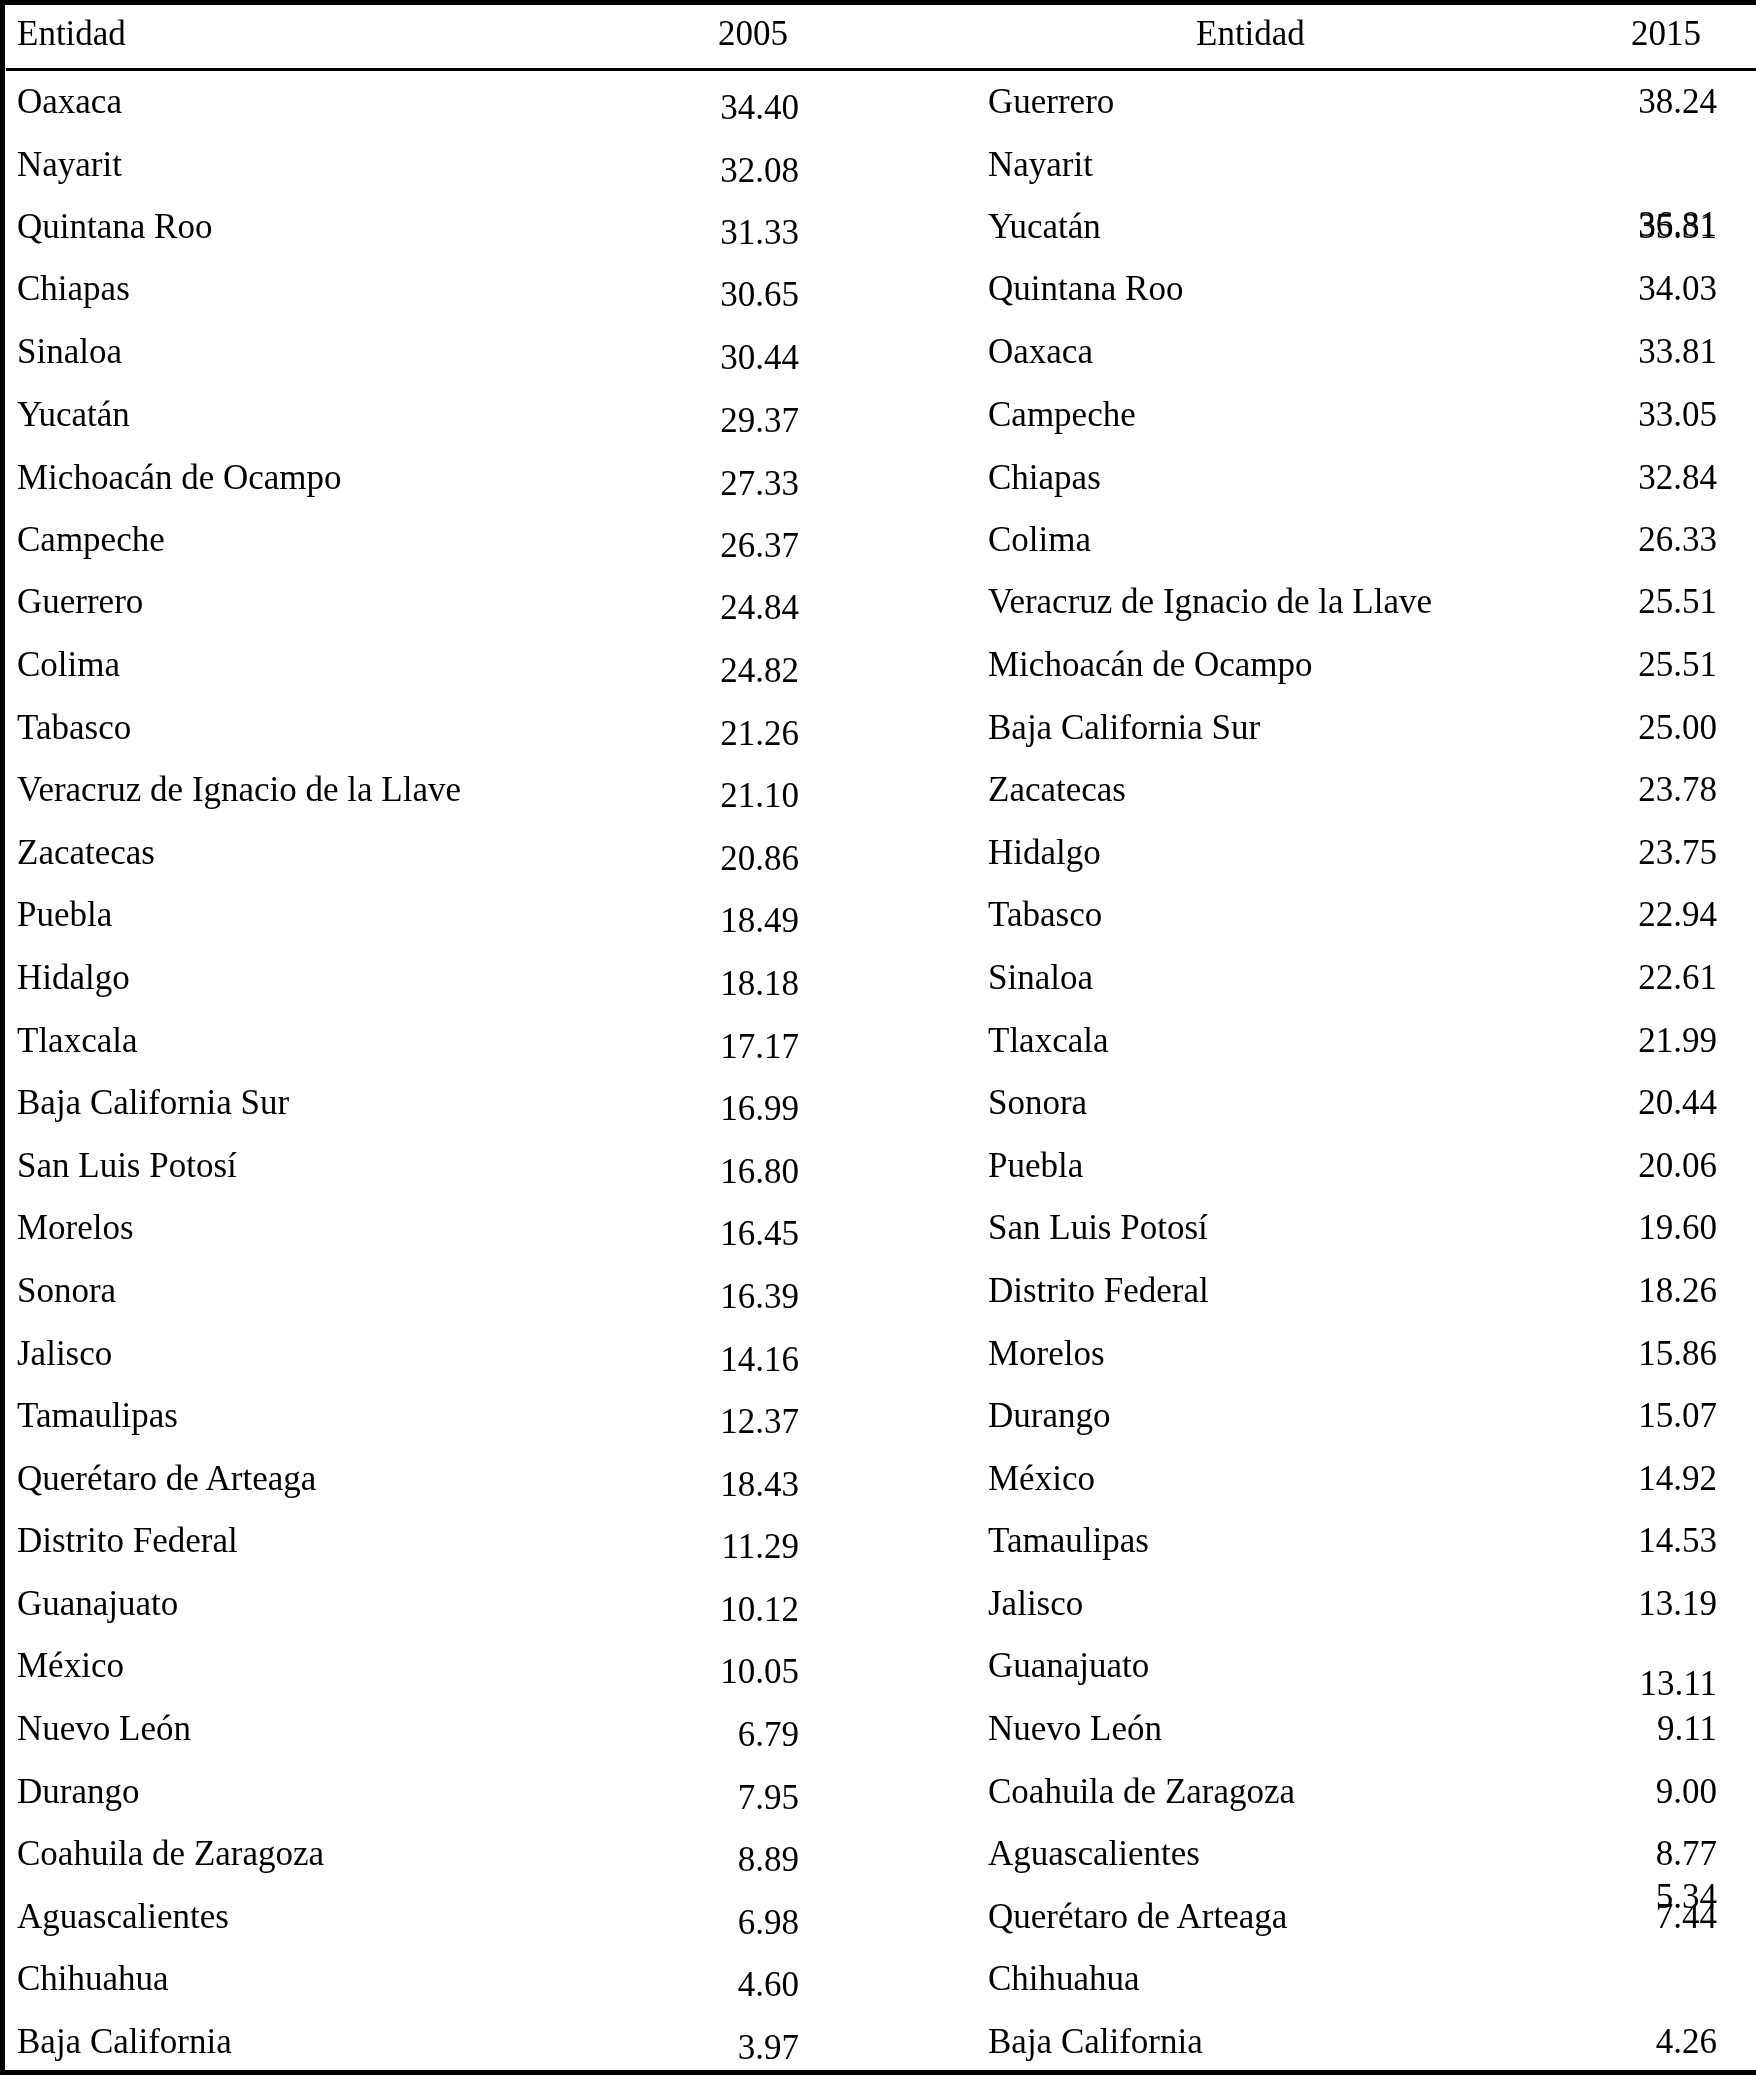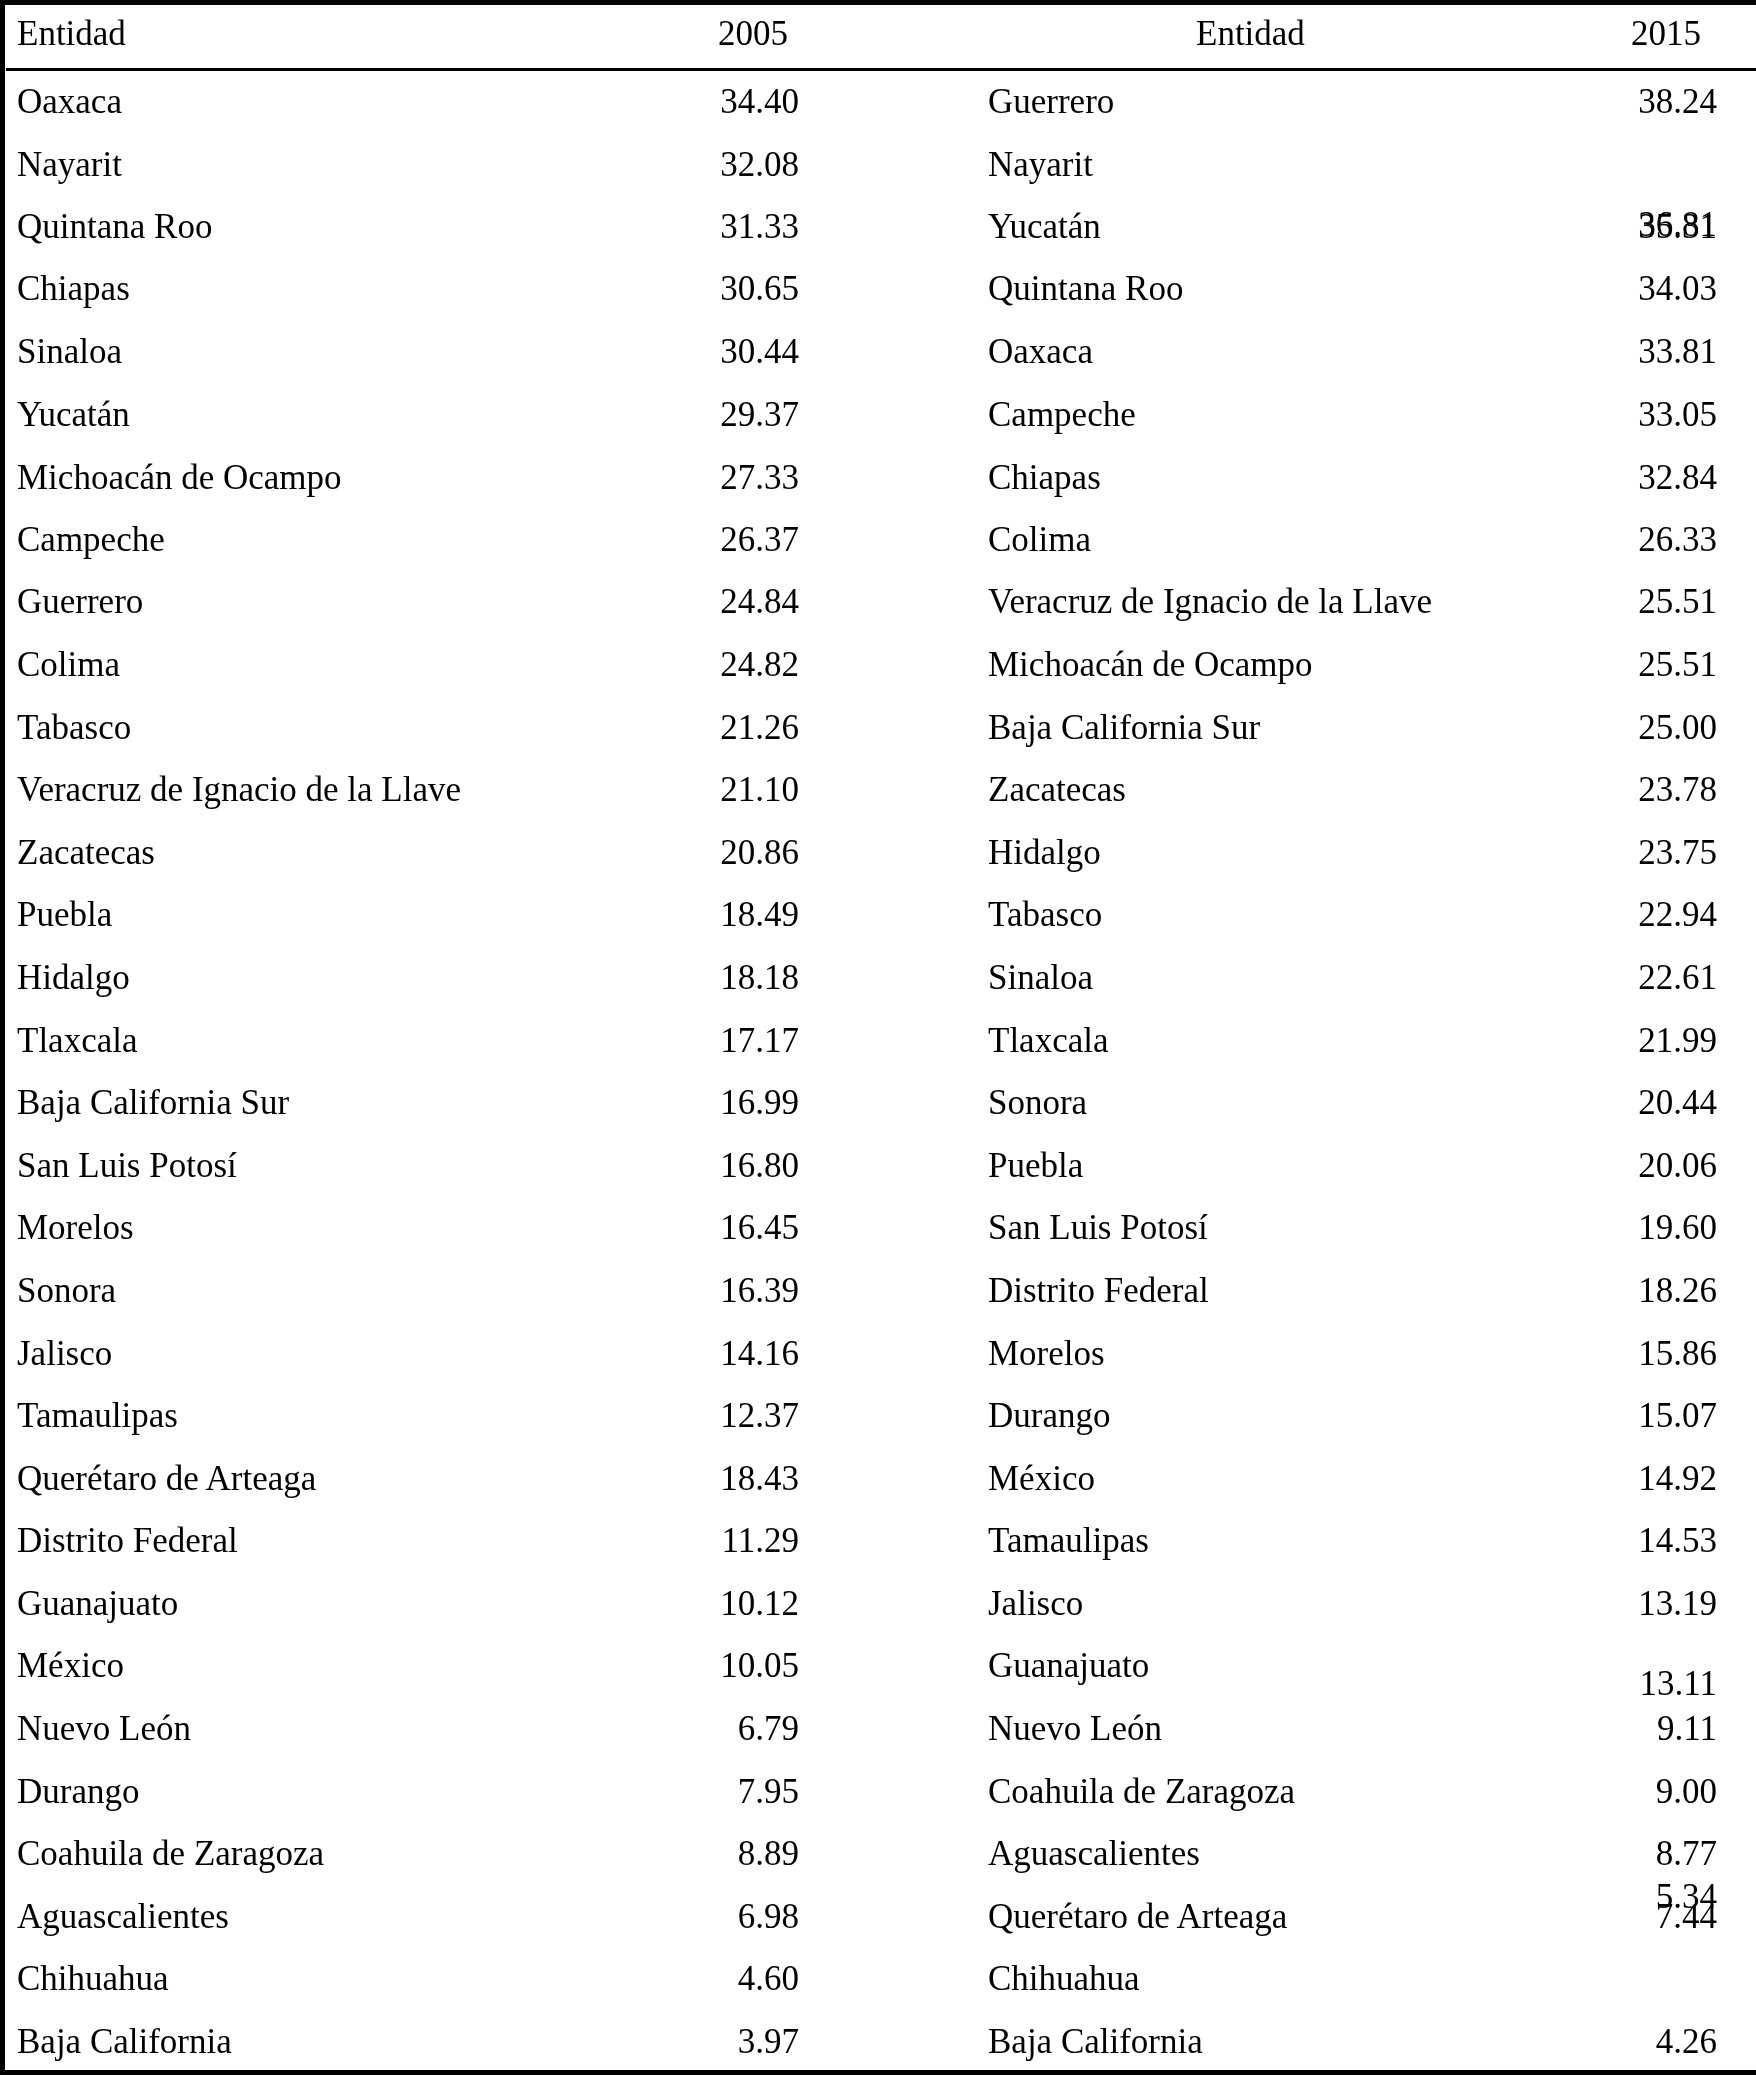--- a/index.html
+++ b/index.html
@@ -34,21 +34,21 @@
       height: 2.9px;
       background: #000;
     }
     .cell {
       position: absolute;
       font-size: 35px;
       line-height: 42px;
       white-space: nowrap;
     }
     .name1 { left: 17px; }
-    .val1 { right: 958px; text-align: right; }
+    .val1 { right: 958px; text-align: right; margin-top: 6px; }
     .name2 { left: 988px; }
     .val2 { right: 40px; text-align: right; }
     .hdr { top: 13.3px; }
     .hdr-name1 { left: 17px; }
     .hdr-val1 { left: 715px; width: 76px; text-align: center; }
     .hdr-name2 { left: 1196px; }
     .hdr-val2 { left: 1628px; width: 76px; text-align: center; }
     .rows { position: absolute; left: 0; top: 0; width: 100%; height: 100%; }
   </style>
 </head>

